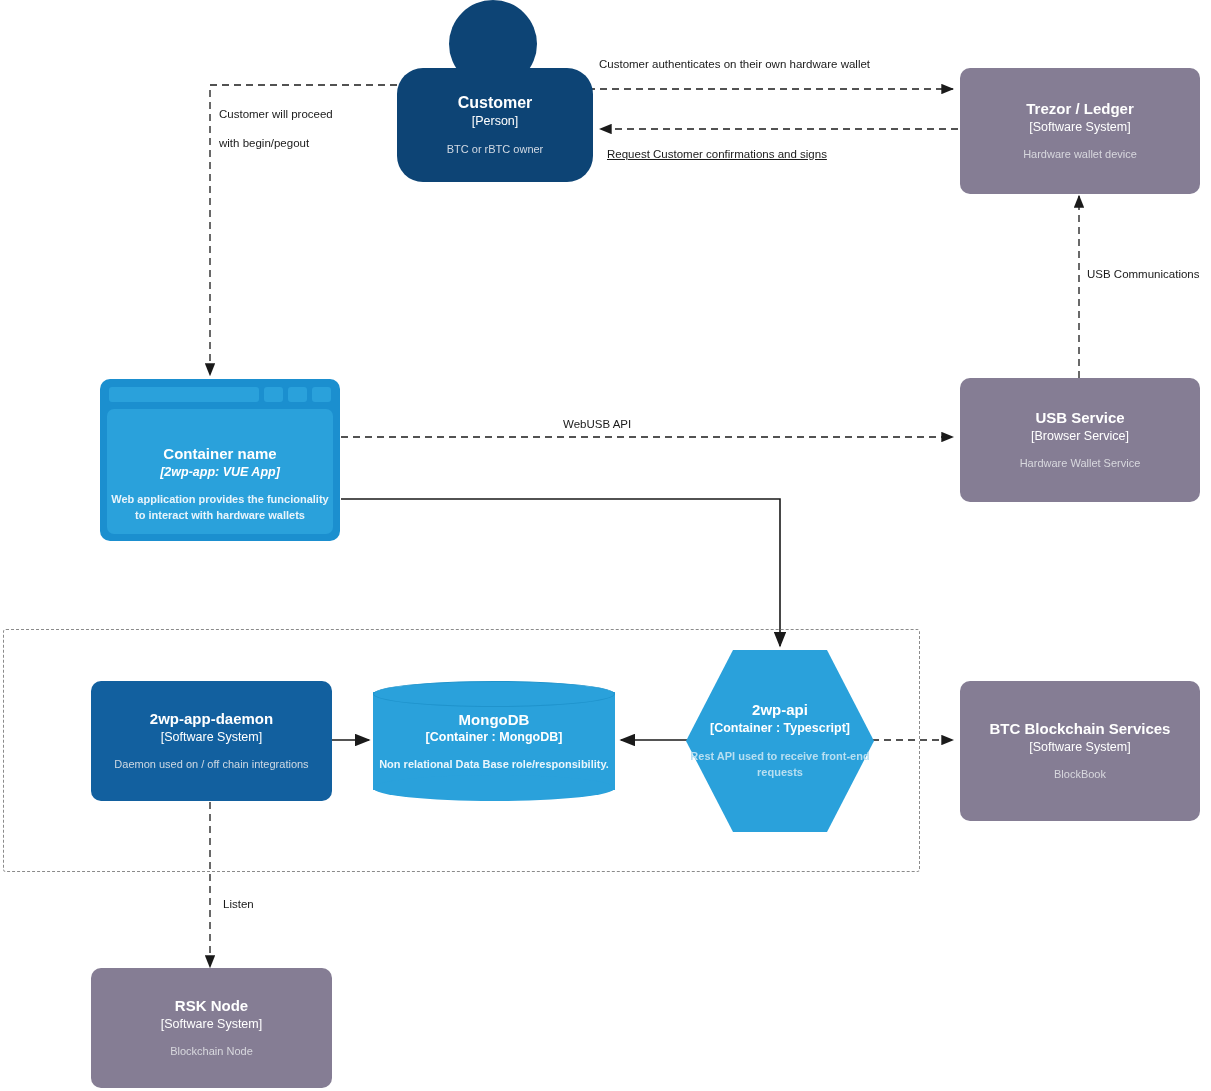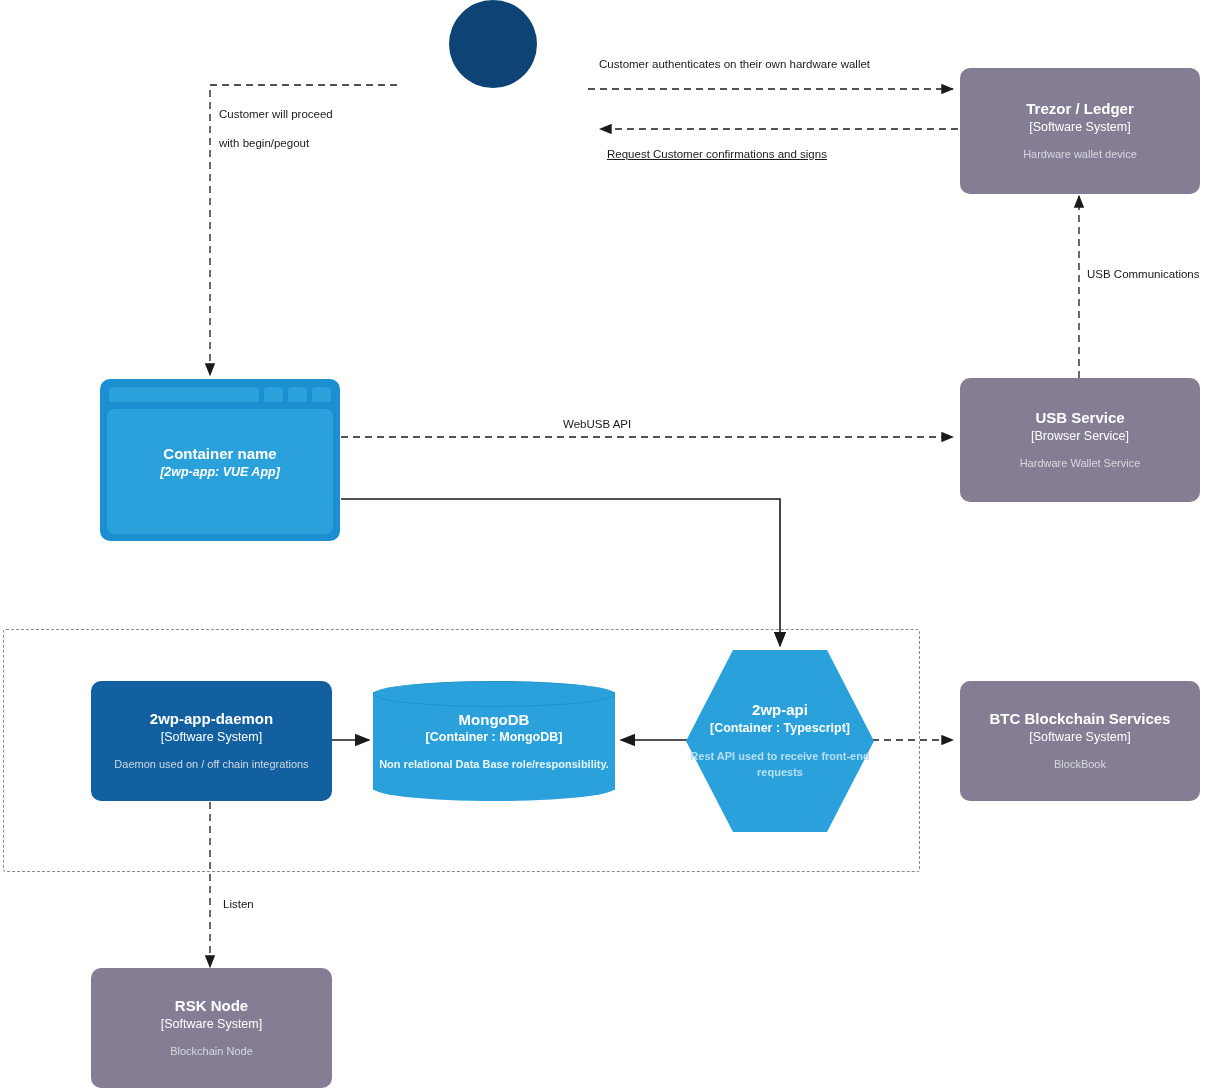--- a/index.html
+++ b/index.html
@@ -341,38 +341,44 @@
   <div class="edge-label" style="left:1087px; top:266px;">USB Communications</div>
 
   <div class="edge-label" style="left:563px; top:416px;">WebUSB API</div>
 
   <div class="edge-label" style="left:223px; top:896px;">Listen</div>
 
   <div class="boundary"></div>
 
   <div class="person-wrap">
     <div class="person-head"></div>
+    <div class="person-body">
+      <div class="n-title">Customer</div>
+      <div class="n-tech">[Person]</div>
+      <div class="n-desc">BTC or rBTC owner</div>
+    </div>
   </div>
 
   <div class="node sys-grey" style="left:960px; top:68px; width:240px; height:126px; padding:0 14px;">
     <div class="n-title">Trezor / Ledger</div>
     <div class="n-tech">[Software System]</div>
     <div class="n-desc">Hardware wallet device</div>
   </div>
 
   <div class="browser">
     <div class="browser-bar">
       <div class="url"></div>
       <div class="dot"></div>
       <div class="dot"></div>
       <div class="dot"></div>
     </div>
     <div class="browser-body">
       <div class="n-title">Container name</div>
       <div class="n-tech">[2wp-app: VUE App]</div>
+      <div class="n-desc">Web application provides the funcionality to interact with hardware wallets</div>
     </div>
   </div>
 
   <div class="node sys-grey" style="left:960px; top:378px; width:240px; height:124px; padding:0 14px;">
     <div class="n-title">USB Service</div>
     <div class="n-tech">[Browser Service]</div>
     <div class="n-desc">Hardware Wallet Service</div>
   </div>
 
   <div class="node sys-blue" style="left:91px; top:681px; width:241px; height:120px; padding:0 12px;">
@@ -394,21 +400,21 @@
 
   <div class="hex">
     <div class="hex-shape"></div>
     <div class="hex-text">
       <div class="n-title">2wp-api</div>
       <div class="n-tech">[Container : Typescript]</div>
       <div class="n-desc">Rest API used to receive front-end requests</div>
     </div>
   </div>
 
-  <div class="node sys-grey" style="left:960px; top:681px; width:240px; height:120px; padding:4px 12px;">
+  <div class="node sys-grey" style="left:960px; top:681px; width:240px; height:140px; padding:4px 12px;">
     <div class="n-title">BTC Blockchain Services</div>
     <div class="n-tech">[Software System]</div>
     <div class="n-desc">BlockBook</div>
   </div>
 
   <div class="node sys-grey" style="left:91px; top:968px; width:241px; height:120px; padding:0 12px;">
     <div class="n-title">RSK Node</div>
     <div class="n-tech">[Software System]</div>
     <div class="n-desc">Blockchain Node</div>
   </div>

